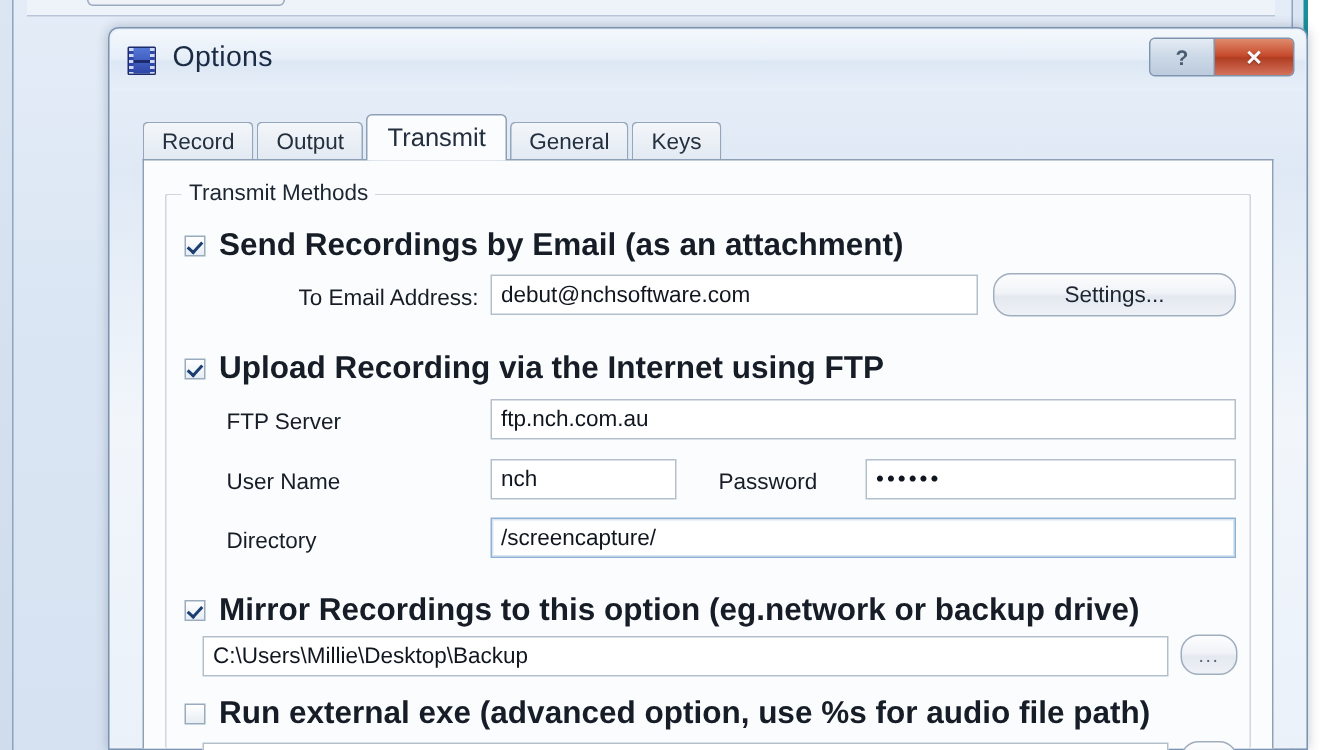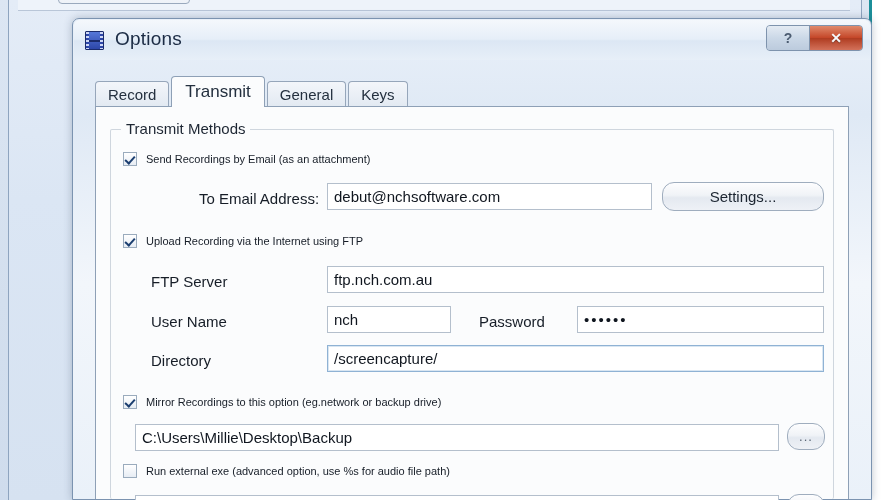--- a/index.html
+++ b/index.html
@@ -252,23 +252,24 @@
     left: 3px;
     top: 1px;
     width: 4px;
     height: 8px;
     border: solid #1b3e70;
     border-width: 0 2px 2px 0;
     transform: rotate(42deg);
   }
   .chk-label {
     margin-left: 9px;
-    font-size: 11px;
+    font-size: 21px;
     color: #161d27;
     white-space: nowrap;
+    font-weight: bold;
   }
 
   .field-label {
     position: absolute;
     font-size: 15px;
     color: #161d27;
     white-space: nowrap;
   }
 
   .textbox {
@@ -342,20 +343,21 @@
       <div class="title-text">Options</div>
 
       <div class="win-btns">
         <div class="win-btn help">?</div>
         <div class="win-btn close">✕</div>
       </div>
     </div>
 
     <div class="tabstrip">
       <div class="tab">Record</div>
+      <div class="tab">Output</div>
       <div class="tab active">Transmit</div>
       <div class="tab">General</div>
       <div class="tab">Keys</div>
     </div>
 
     <div class="tabpage">
       <div class="groupbox">
         <div class="groupbox-title">Transmit Methods</div>
 
         <div class="chk-wrap" style="left:12px; top:22px;">

